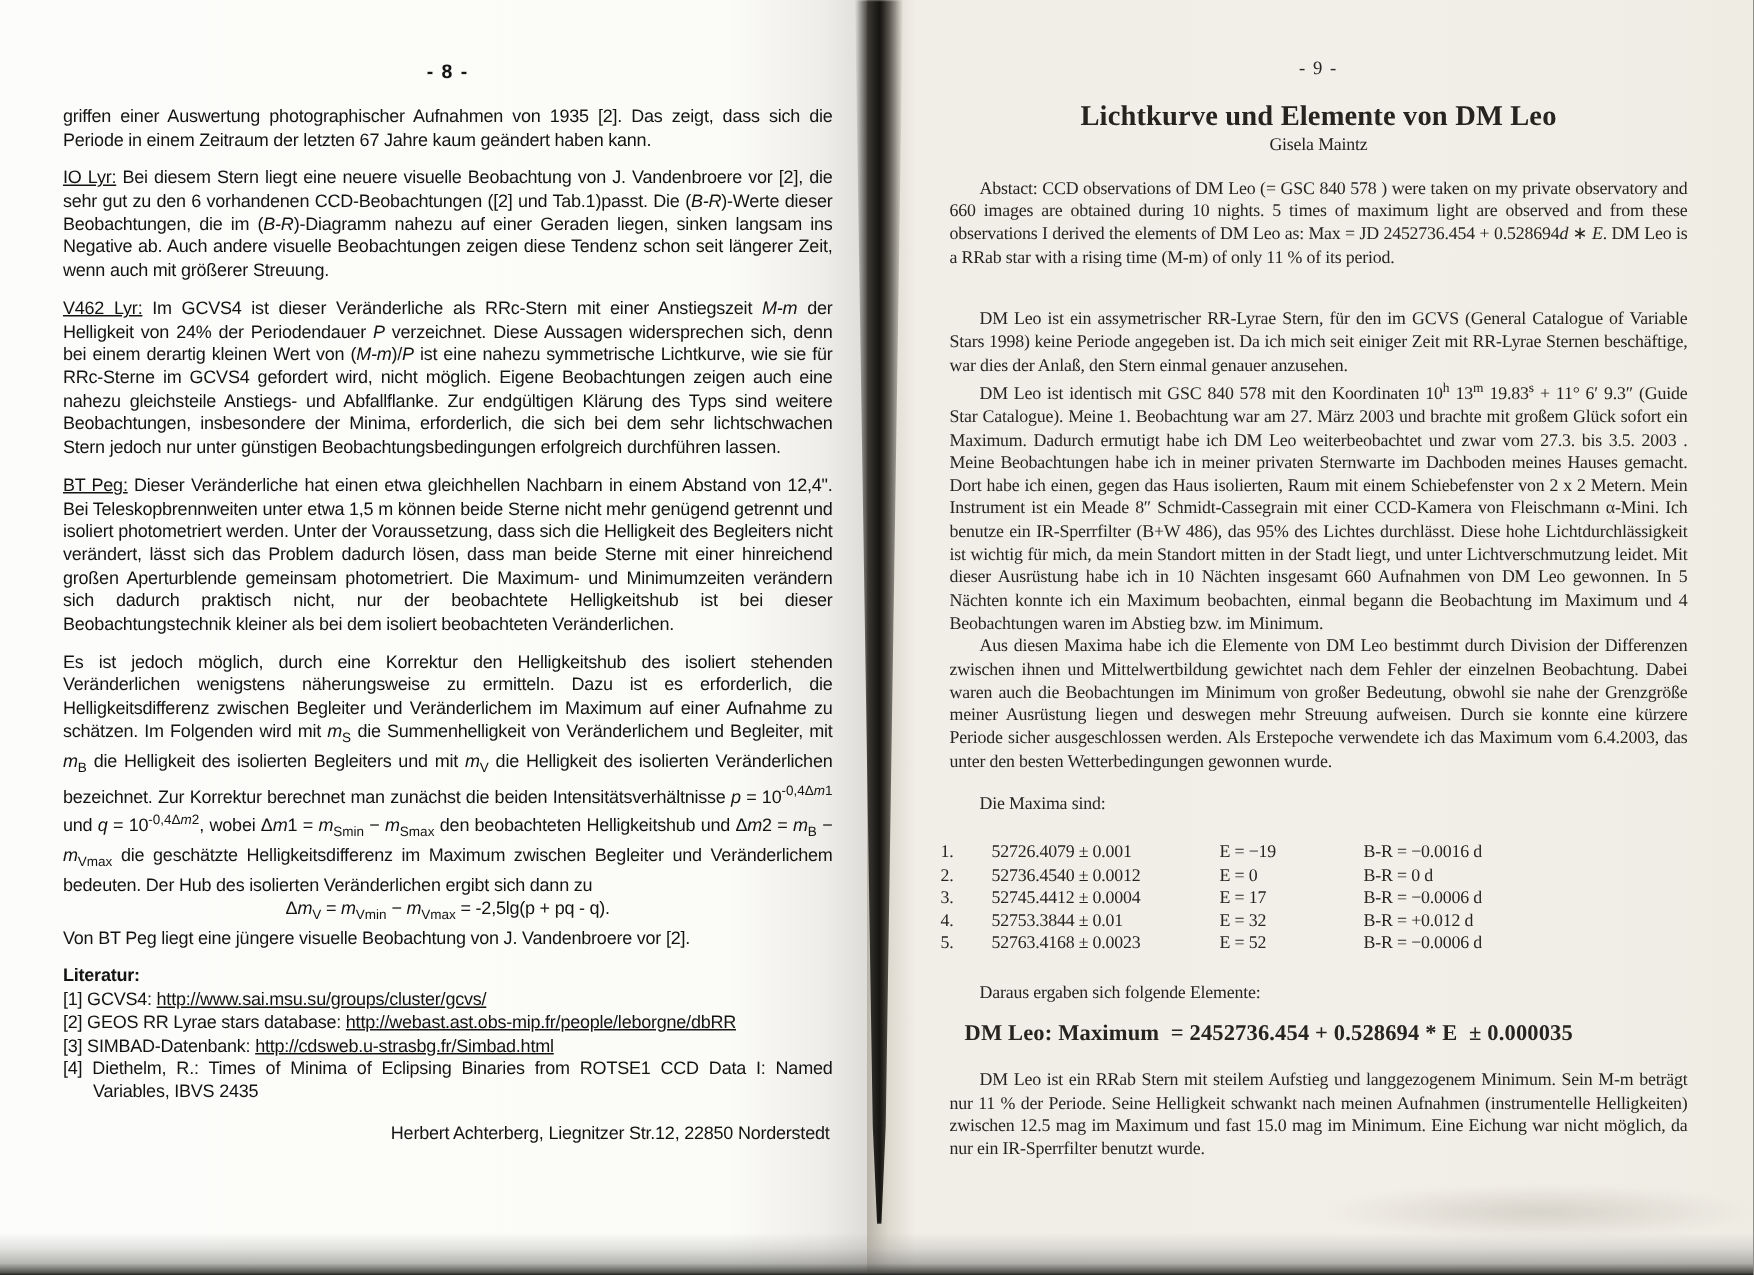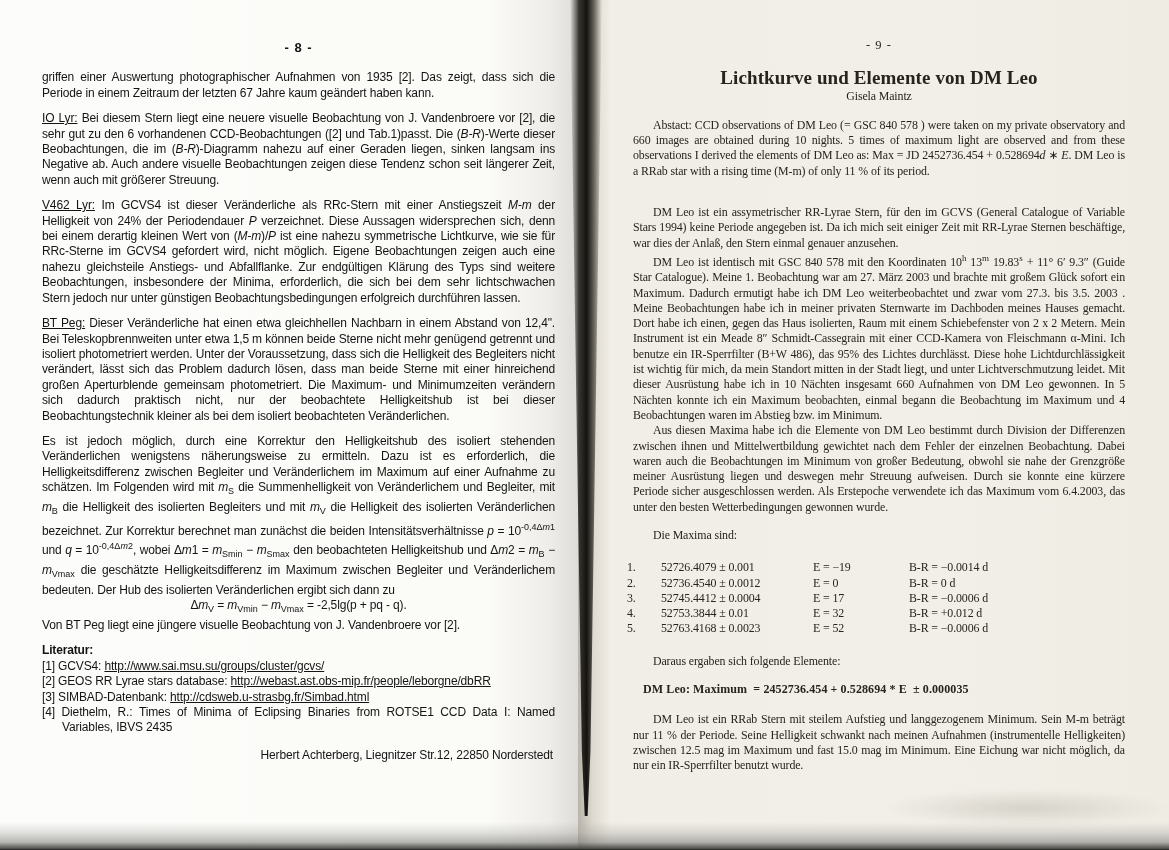--- a/index.html
+++ b/index.html
@@ -54,21 +54,21 @@
     text-align:justify;
   }
   .pnum-right { text-align:center; font-size:12.5px; margin-bottom:17px; letter-spacing:1px; }
   .title-right { text-align:center; font-weight:bold; font-size:19px; letter-spacing:0.1px; margin-bottom:3px; }
   .author-right { text-align:center; margin-bottom:14px; }
   .abstract { text-indent:20px; margin-bottom:26px; }
   .par { text-indent:20px; margin:0; }
   .maxima-intro { text-indent:20px; margin:13px 0 17px 0; }
   .mrow { display:grid; grid-template-columns:34px 152px 96px auto; margin-left:-6px; }
   .elements-intro { text-indent:20px; margin:17px 0 13px 0; }
-  .elements-formula { font-weight:bold; font-size:12px; letter-spacing:0.1px; padding-left:10px; margin:0 0 15px 0; white-space:pre; }
+  .elements-formula { font-weight:bold; font-size:15px; letter-spacing:0.1px; padding-left:10px; margin:0 0 15px 0; white-space:pre; }
   .closing { text-indent:20px; }
   u { text-decoration:underline; }
   sub,sup { font-size:9px; letter-spacing:0; }
 </style>
 </head>
 <body>
 
 <div class="scan">
 
   <section class="page-left">
@@ -94,31 +94,31 @@
     
     
     
   </section>
 
   <div class="col-right">
     <div class="pnum-right">- 9 -</div>
     <div class="title-right">Lichtkurve und Elemente von DM Leo</div>
     <div class="author-right">Gisela Maintz</div>
     <p class="abstract">Abstact: CCD observations of DM Leo (= GSC 840 578 ) were taken on my private observatory and 660 images are obtained during 10 nights. 5 times of maximum light are observed and from these observations I derived the elements of DM Leo as: Max = JD 2452736.454 + 0.528694<i>d</i> ∗ <i>E</i>. DM Leo is a RRab star with a rising time (M-m) of only 11 % of its period.</p>
-    <p class="par">DM Leo ist ein assymetrischer RR-Lyrae Stern, für den im GCVS (General Catalogue of Variable Stars 1994) keine Periode angegeben ist. Da ich mich seit einiger Zeit mit RR-Lyrae Sternen beschäftige, war dies der Anlaß, den Stern einmal genauer anzusehen.</p>
+    <p class="par">DM Leo ist ein assymetrischer RR-Lyrae Stern, für den im GCVS (General Catalogue of Variable Stars 1998) keine Periode angegeben ist. Da ich mich seit einiger Zeit mit RR-Lyrae Sternen beschäftige, war dies der Anlaß, den Stern einmal genauer anzusehen.</p>
     <p class="par">DM Leo ist identisch mit GSC 840 578 mit den Koordinaten 10<sup>h</sup> 13<sup>m</sup> 19.83<sup>s</sup> + 11° 6′ 9.3″ (Guide Star Catalogue). Meine 1. Beobachtung war am 27. März 2003 und brachte mit großem Glück sofort ein Maximum. Dadurch ermutigt habe ich DM Leo weiterbeobachtet und zwar vom 27.3. bis 3.5. 2003 . Meine Beobachtungen habe ich in meiner privaten Sternwarte im Dachboden meines Hauses gemacht. Dort habe ich einen, gegen das Haus isolierten, Raum mit einem Schiebefenster von 2 x 2 Metern. Mein Instrument ist ein Meade 8″ Schmidt-Cassegrain mit einer CCD-Kamera von Fleischmann α-Mini. Ich benutze ein IR-Sperrfilter (B+W 486), das 95% des Lichtes durchlässt. Diese hohe Lichtdurchlässigkeit ist wichtig für mich, da mein Standort mitten in der Stadt liegt, und unter Lichtverschmutzung leidet. Mit dieser Ausrüstung habe ich in 10 Nächten insgesamt 660 Aufnahmen von DM Leo gewonnen. In 5 Nächten konnte ich ein Maximum beobachten, einmal begann die Beobachtung im Maximum und 4 Beobachtungen waren im Abstieg bzw. im Minimum.</p>
     <p class="par">Aus diesen Maxima habe ich die Elemente von DM Leo bestimmt durch Division der Differenzen zwischen ihnen und Mittelwertbildung gewichtet nach dem Fehler der einzelnen Beobachtung. Dabei waren auch die Beobachtungen im Minimum von großer Bedeutung, obwohl sie nahe der Grenzgröße meiner Ausrüstung liegen und deswegen mehr Streuung aufweisen. Durch sie konnte eine kürzere Periode sicher ausgeschlossen werden. Als Erstepoche verwendete ich das Maximum vom 6.4.2003, das unter den besten Wetterbedingungen gewonnen wurde.</p>
     <div class="maxima-intro">Die Maxima sind:</div>
 
     <div>
       <div class="mrow">
         <span>1.</span>
           <span>52726.4079 ± 0.001</span>
           <span>E = −19</span>
-          <span>B-R = −0.0014 d</span>
+          <span>B-R = −0.0016 d</span>
       </div>
       <div class="mrow">
         <span>2.</span>
           <span>52736.4540 ± 0.0012</span>
           <span>E = 0</span>
           <span>B-R = 0 d</span>
       </div>
       <div class="mrow">
         <span>3.</span>
           <span>52745.4412 ± 0.0004</span>

